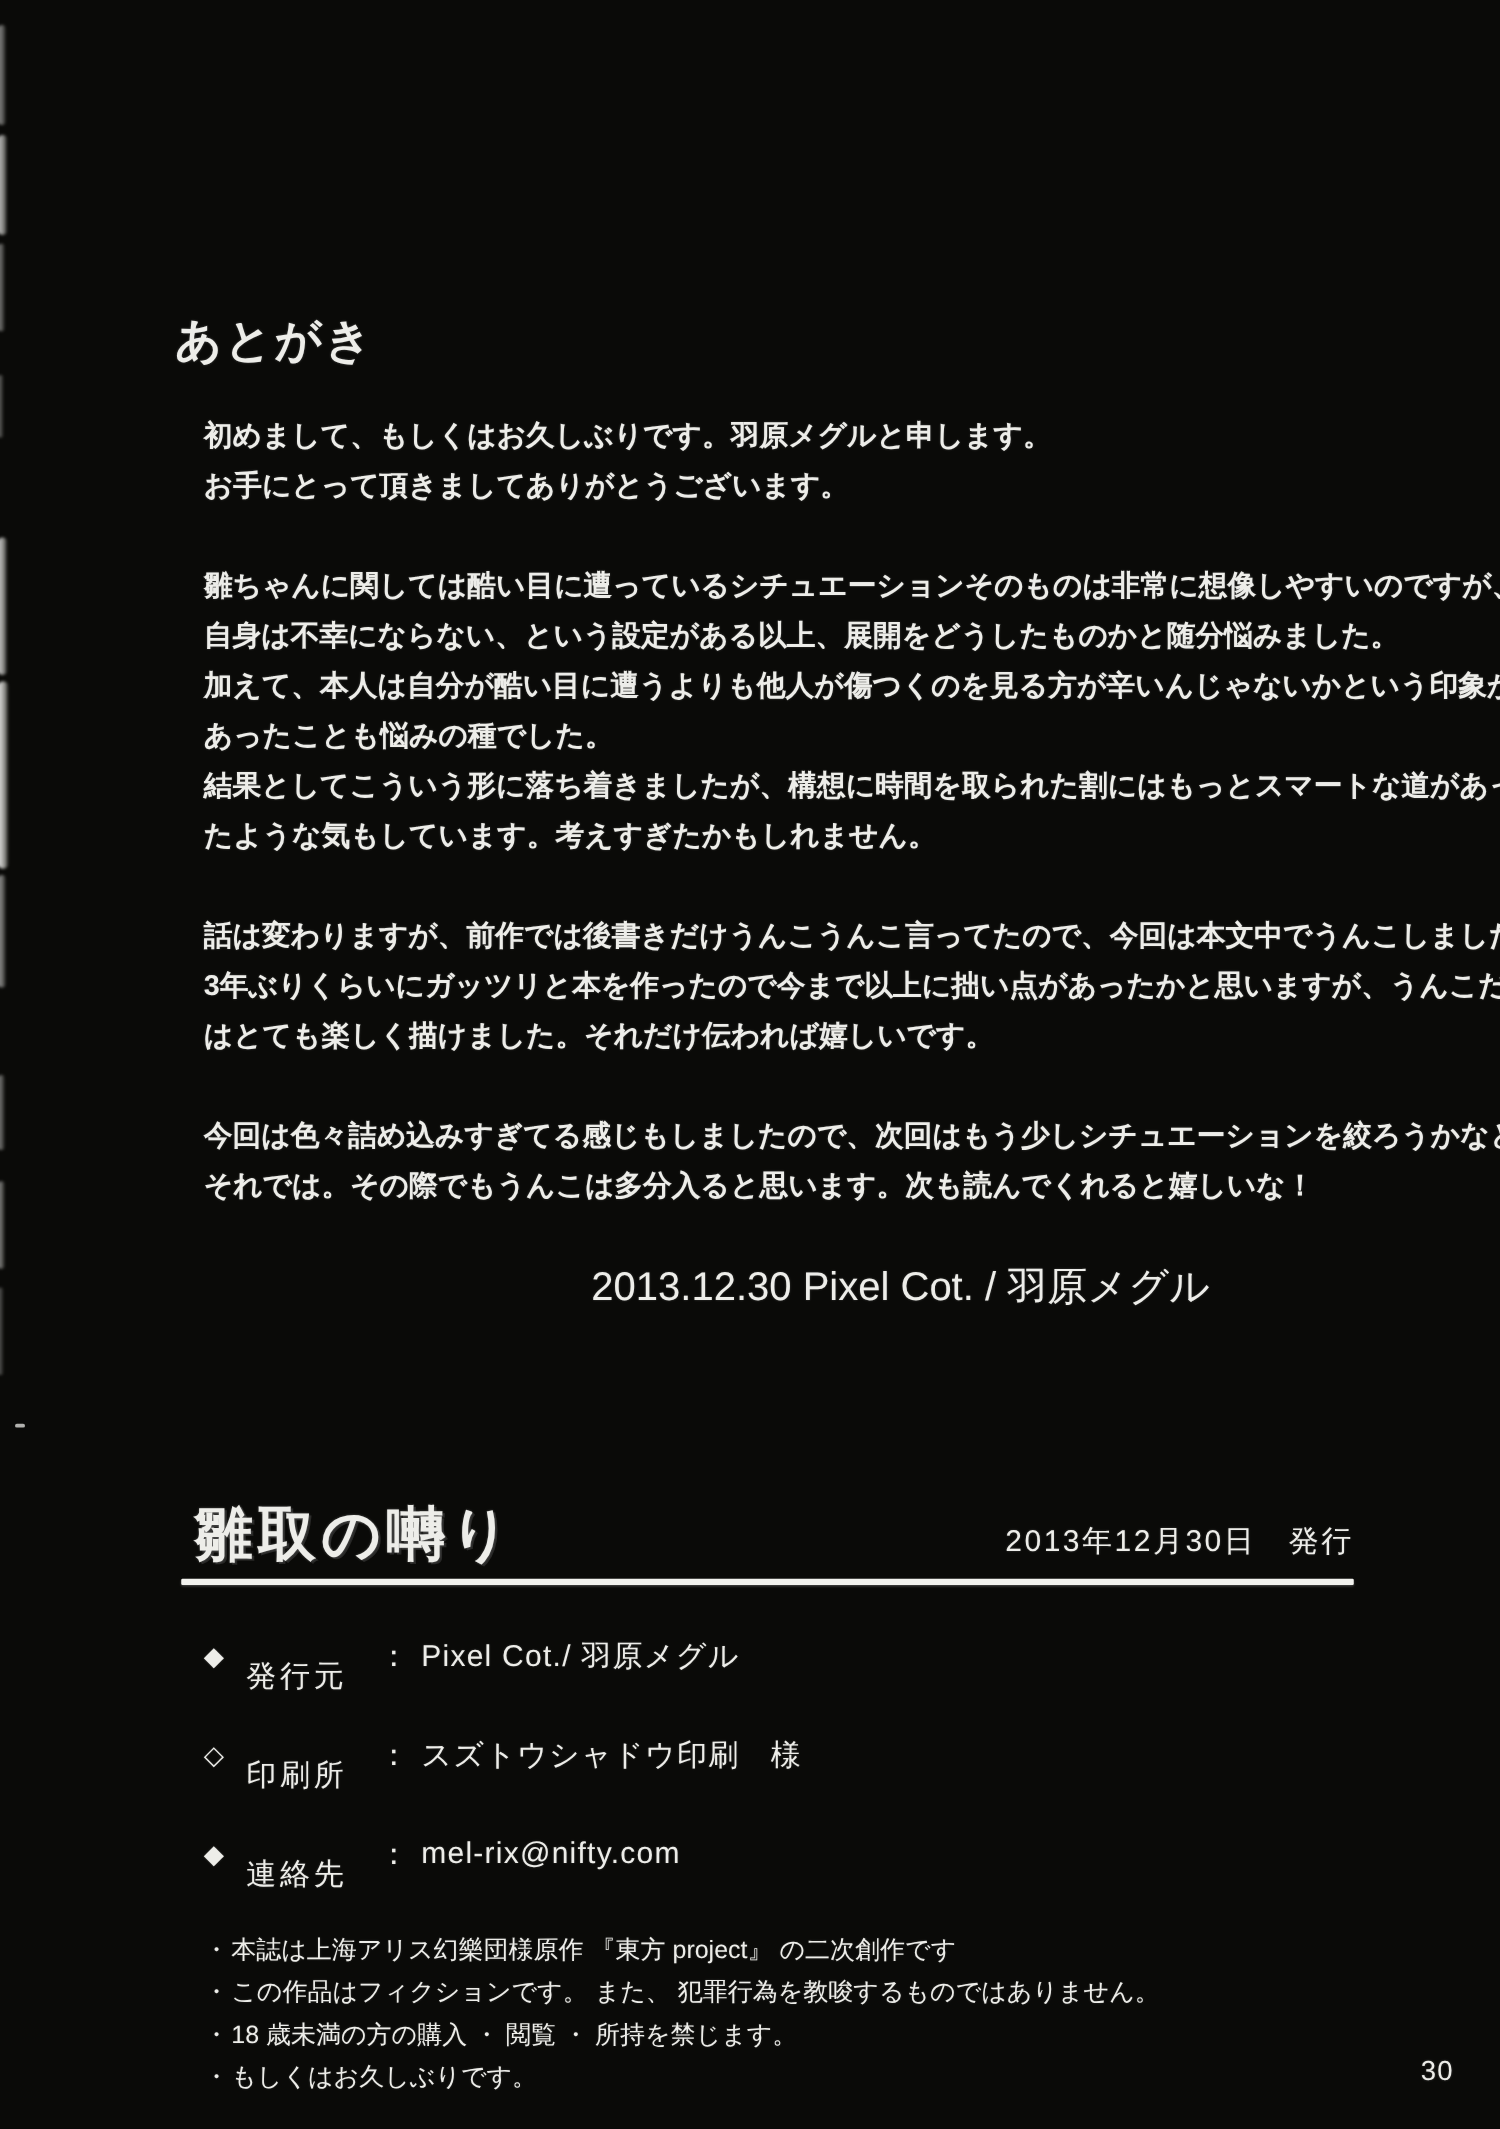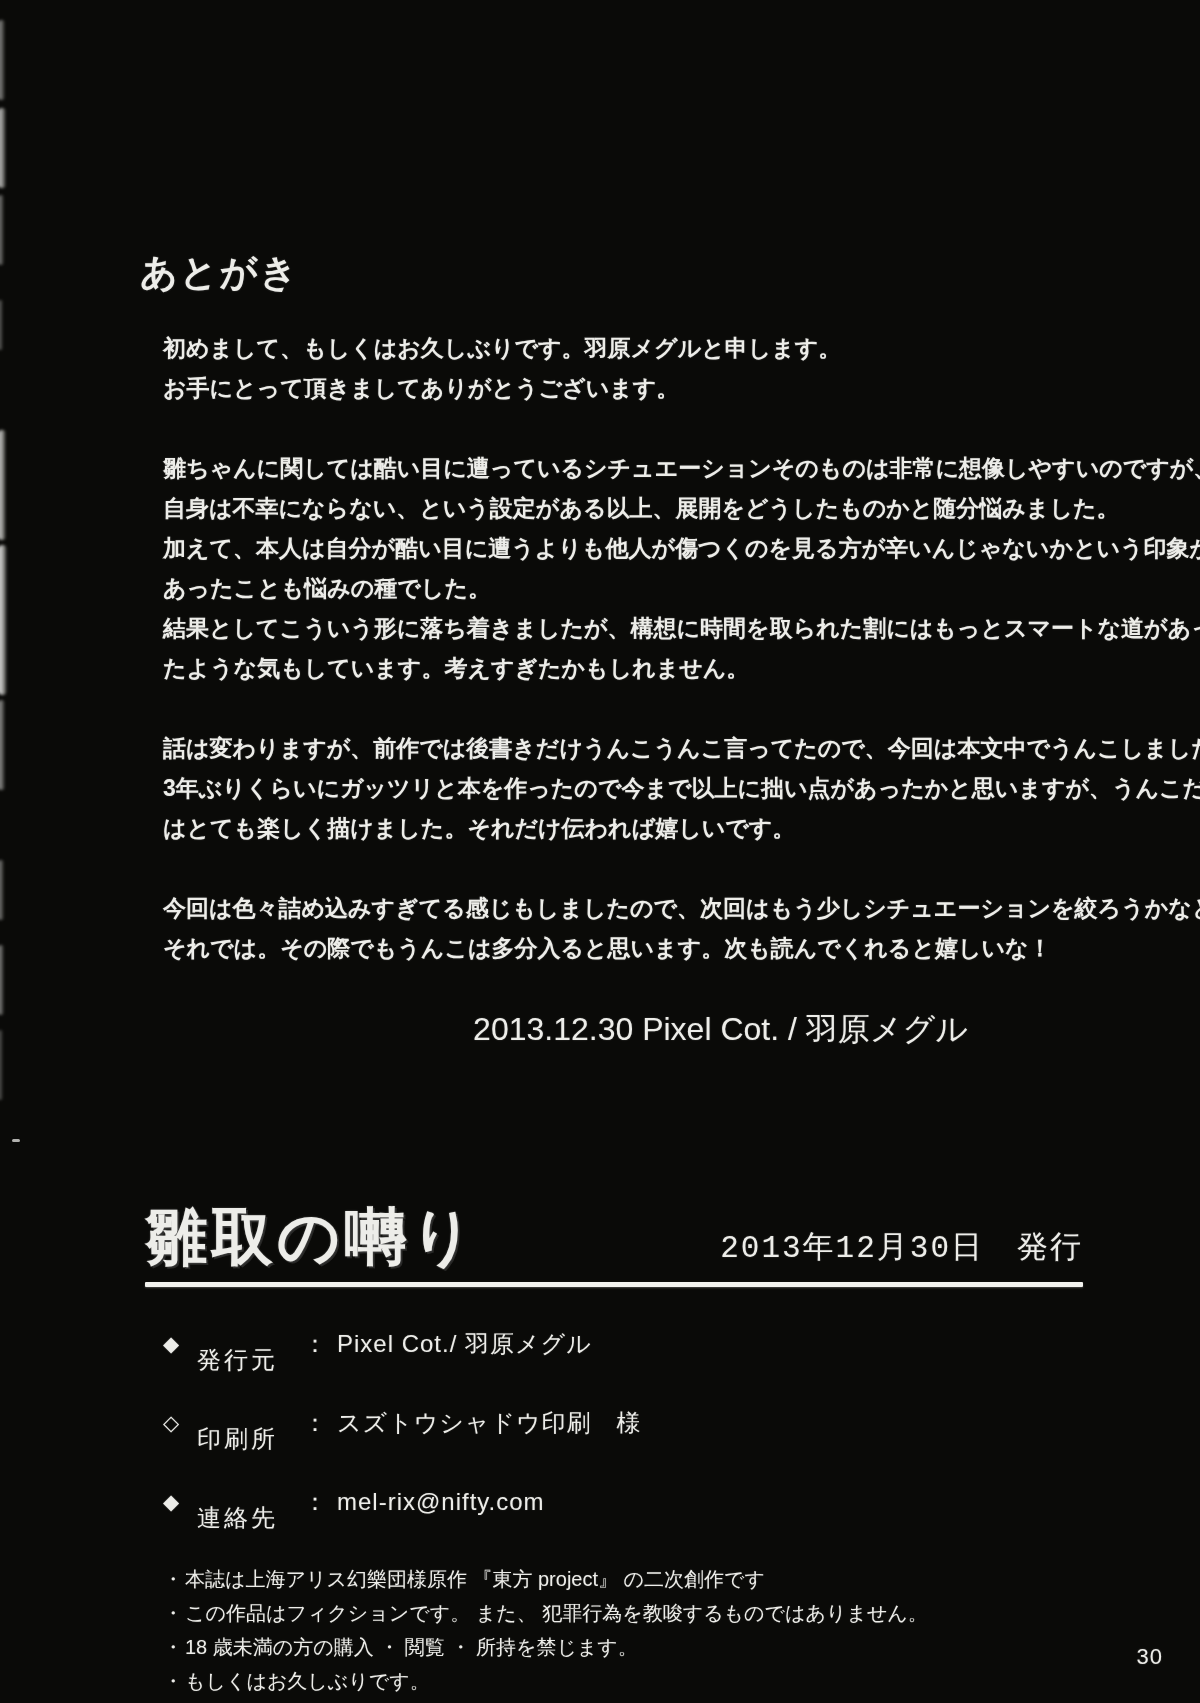--- a/index.html
+++ b/index.html
@@ -46,32 +46,32 @@
     position:absolute;
     left:145px; top:1198px;
     width:938px;
   }
   .colophon-head {
     display:flex;
     align-items:flex-end;
     justify-content:space-between;
   }
   .book-title {
-    font-size:62px;
+    font-size:47px;
     font-weight:900;
     letter-spacing:4px;
+    margin-left:10px;
     line-height:1.25;
     text-shadow:0 0 2px rgba(255,255,255,.3), 2px 2px 0 rgba(255,255,255,.12);
   }
   .issue-date {
-    font-size:31px;
+    font-size:24px;
     letter-spacing:2px;
     padding-bottom:8px;
     text-shadow:0 0 2px rgba(255,255,255,.22);
-    font-family:Liberation Mono, monospace;
   }
   .colophon-rule {
     margin-top:6px;
     height:5px;
     background:#f2f2ee;
     border-radius:1px;
     box-shadow:0 1px 2px rgba(255,255,255,.25);
   }
   .colophon-rows { margin-top:26px; padding-left:18px; }
   .colophon-row {

